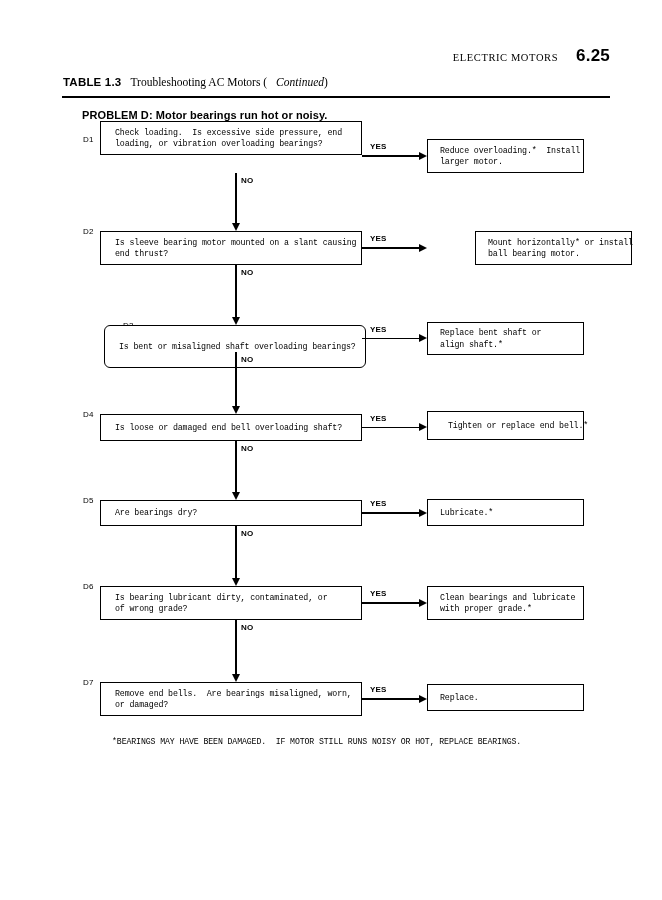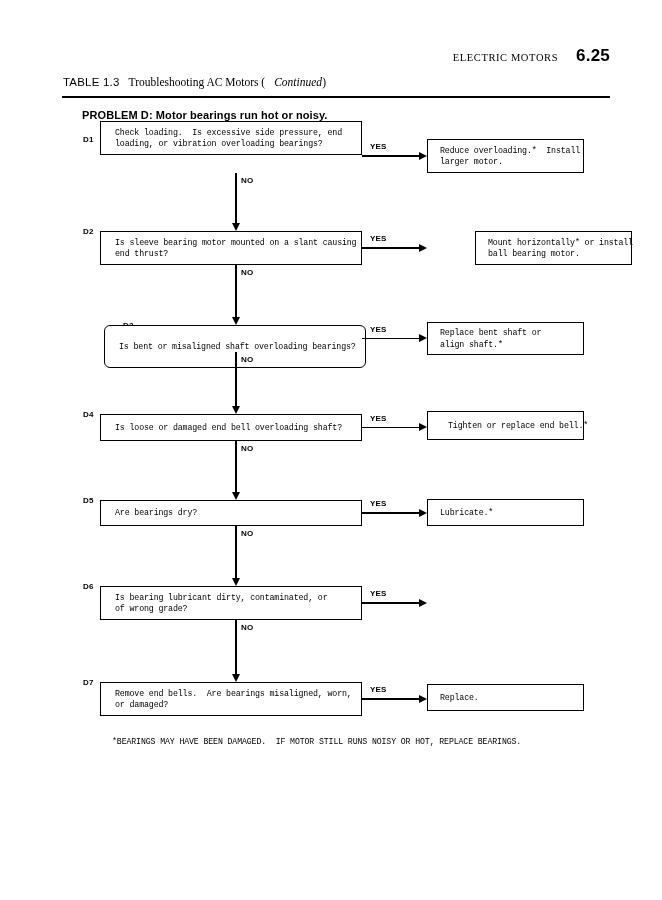--- a/index.html
+++ b/index.html
@@ -40,21 +40,21 @@
 
   
   #table-caption {
     position: absolute;
     left: 63px;
     top: 72px;
     white-space: nowrap;
   }
   #table-caption .cap-label {
     font-family: "Liberation Sans", sans-serif;
-    font-weight: normal;
+    font-weight: bold;
     font-size: 11.5px;
     letter-spacing: 0.2px;
   }
   #table-caption .cap-text {
     font-family: "Liberation Serif", serif;
     font-size: 11.5px;
     margin-left: 9px;
   }
   #table-caption .cap-cont {
     font-style: italic;
@@ -87,21 +87,21 @@
     left: 0;
     top: 0;
     width: 662px;
     height: 900px;
   }
 
   .step-label {
     position: absolute;
     font-family: "Liberation Sans", sans-serif;
     font-size: 8px;
-    font-weight: bold;
+    font-weight: normal;
     letter-spacing: 0.2px;
   }
 
   .q-box, .a-box {
     position: absolute;
     box-sizing: border-box;
     border: 1.6px solid #000;
     background: #fff;
     display: flex;
     align-items: center;
@@ -246,20 +246,24 @@
     <div class="arrow-right" style="left: 419px; top: 508.5px;"></div>
     <div class="branch-label" style="left: 370px; top: 499px;">YES</div>
     <div class="vline" style="left: 235.15px; top: 526px; height: 53px;"></div>
     <div class="arrow-down" style="left: 231.5px; top: 578px;"></div>
     <div class="branch-label" style="left: 241px; top: 529px;">NO</div>
     <div class="step-label" style="left: 83px; top: 582px;">D6</div>
     <div class="q-box" style="left: 100px; top: 586px; width: 262px; height: 34px;">
       <div class="box-text">Is bearing lubricant dirty, contaminated, or
 of wrong grade?</div>
     </div>
+    <div class="a-box" style="left: 427px; top: 586px; width: 157px; height: 34px;">
+      <div class="box-text">Clean bearings and lubricate
+with proper grade.*</div>
+    </div>
     <div class="hline" style="left: 362px; top: 602.15px; width: 57px;"></div>
     <div class="arrow-right" style="left: 419px; top: 598.5px;"></div>
     <div class="branch-label" style="left: 370px; top: 589px;">YES</div>
     <div class="vline" style="left: 235.15px; top: 620px; height: 55px;"></div>
     <div class="arrow-down" style="left: 231.5px; top: 674px;"></div>
     <div class="branch-label" style="left: 241px; top: 623px;">NO</div>
     <div class="step-label" style="left: 83px; top: 678px;">D7</div>
     <div class="q-box" style="left: 100px; top: 682px; width: 262px; height: 34px;">
       <div class="box-text">Remove end bells.  Are bearings misaligned, worn,
 or damaged?</div>

